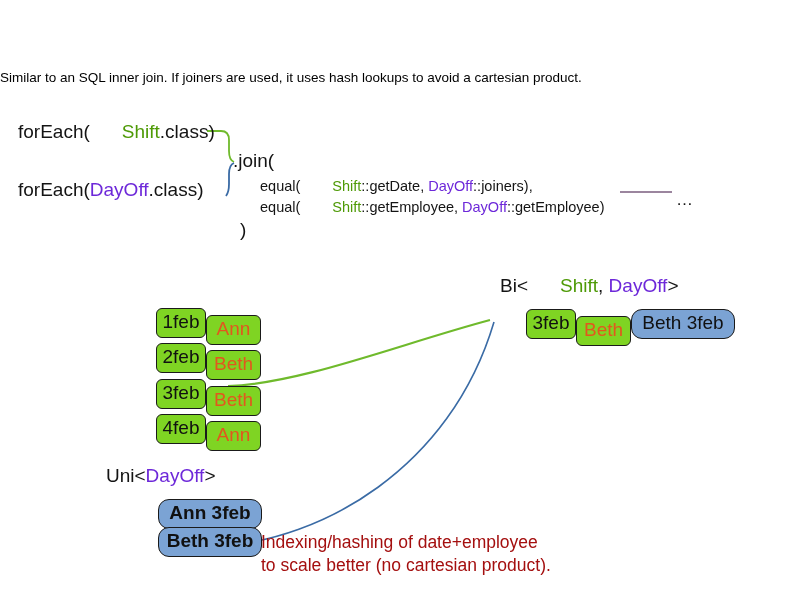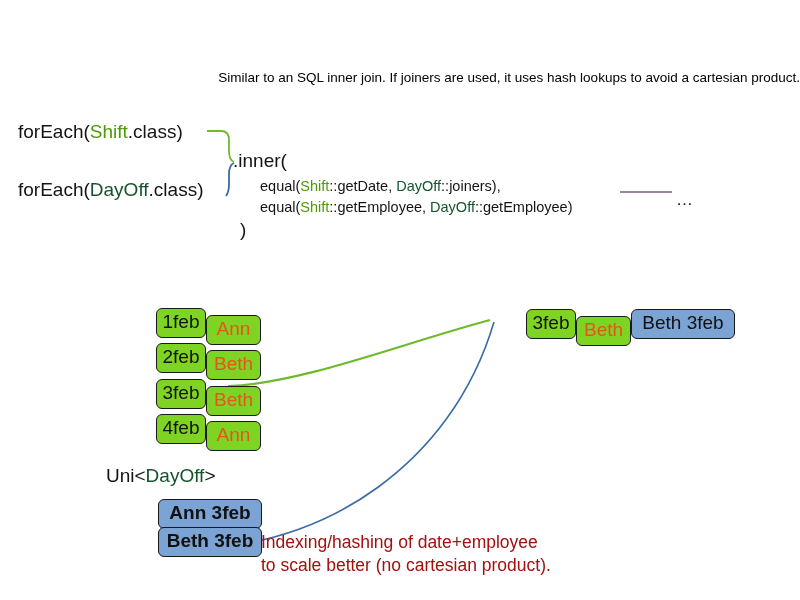--- a/index.html
+++ b/index.html
@@ -29,21 +29,21 @@
     font-size: 33px;
     color: #000000;
     letter-spacing: 0px;
     white-space: nowrap;
   }
   .subtitle {
     position: absolute;
     top: 70px;
     left: 0;
     width: 800px;
-    text-align: right;
+    text-align: left;
     font-size: 13.5px;
     color: #000000;
     white-space: nowrap;
   }
 
   
   .code-line {
     position: absolute;
     font-size: 19px;
     color: #141414;
@@ -65,22 +65,22 @@
 
   .ellipsis {
     position: absolute;
     left: 676px;
     top: 190px;
     font-size: 17px;
     color: #141414;
     letter-spacing: 1px;
   }
 
-  .t-shift  { color: #4E9A06; }
-  .t-dayoff { color: #14532d; }
+  .t-shift  { color: #4E9A06; margin-left: 32px; }
+  .t-dayoff { color: #6d28d9; }
 
   
   .stream-label {
     position: absolute;
     font-size: 19px;
     color: #141414;
     white-space: nowrap;
   }
   .label-uni-shift  { left: 118px; top: 275px; }
   .label-bi         { left: 500px; top: 275px; }
@@ -93,21 +93,21 @@
     line-height: 26px;
     font-size: 19px;
     text-align: center;
     white-space: nowrap;
     padding: 0 4px;
   }
   .cell-green { background: #7FD423; }
   .cell-blue  { background: #7BA3D4; }
   .txt-date { color: #111111; }
   .txt-name { color: #E2571E; margin-top: 7px; }
-  .txt-dark { color: #111111; }
+  .txt-dark { color: #111111; border-radius: 11px; }
 
   .cell-w-date { width: 50px; }
   .cell-w-name { width: 55px; }
   .cell-w-pair { width: 104px; }
 
   
   .uni-shift-rows { left: 120px; top: 308px; }
 
   
   .uni-dayoff-rows { left: 122px; top: 499px; font-weight: bold; }
@@ -156,21 +156,21 @@
 
     <path d="M 220,546 C 320,540 450,470 494,322" fill="none" stroke="#3A6BA5" stroke-width="1.6"></path>
   </svg>
 
   <div class="subtitle">Similar to an SQL inner join. If joiners are used, it uses hash lookups to avoid a cartesian product.</div>
 
   <div class="code-line code-foreach-shift"><span>forEach(</span><span class="t-shift">Shift</span><span>.class)</span></div>
 
   <div class="code-line code-foreach-dayoff"><span>forEach(</span><span class="t-dayoff">DayOff</span><span>.class)</span></div>
 
-  <div class="code-line code-join">.inner(</div>
+  <div class="code-line code-join">.join(</div>
 
   <div class="code-eq code-eq-1"><span>equal(</span><span class="t-shift">Shift</span><span>::getDate, </span><span class="t-dayoff">DayOff</span><span>::joiners),</span></div>
 
   <div class="code-eq code-eq-2"><span>equal(</span><span class="t-shift">Shift</span><span>::getEmployee, </span><span class="t-dayoff">DayOff</span><span>::getEmployee)</span></div>
 
   <div class="ellipsis">…</div>
 
   <div class="code-line code-closeparen">)</div>
 
 
@@ -186,20 +186,21 @@
     <div class="rowline">
       <div class="cell cell-green cell-w-date txt-date">3feb</div>
       <div class="cell cell-green cell-w-name txt-name">Beth</div>
     </div>
     <div class="rowline">
       <div class="cell cell-green cell-w-date txt-date">4feb</div>
       <div class="cell cell-green cell-w-name txt-name">Ann</div>
     </div>
   </div>
 
+  <div class="stream-label label-bi"><span>Bi&lt;</span><span class="t-shift">Shift</span><span>, </span><span class="t-dayoff">DayOff</span><span>&gt;</span></div>
 
   <div class="stack bi-row">
     <div class="rowline">
       <div class="cell cell-green cell-w-date txt-date">3feb</div>
       <div class="cell cell-green cell-w-name txt-name">Beth</div>
       <div class="cell cell-blue cell-w-pair txt-dark">Beth 3feb</div>
     </div>
   </div>
 
   <div class="stream-label label-uni-dayoff"><span>Uni&lt;</span><span class="t-dayoff">DayOff</span><span>&gt;</span></div>

